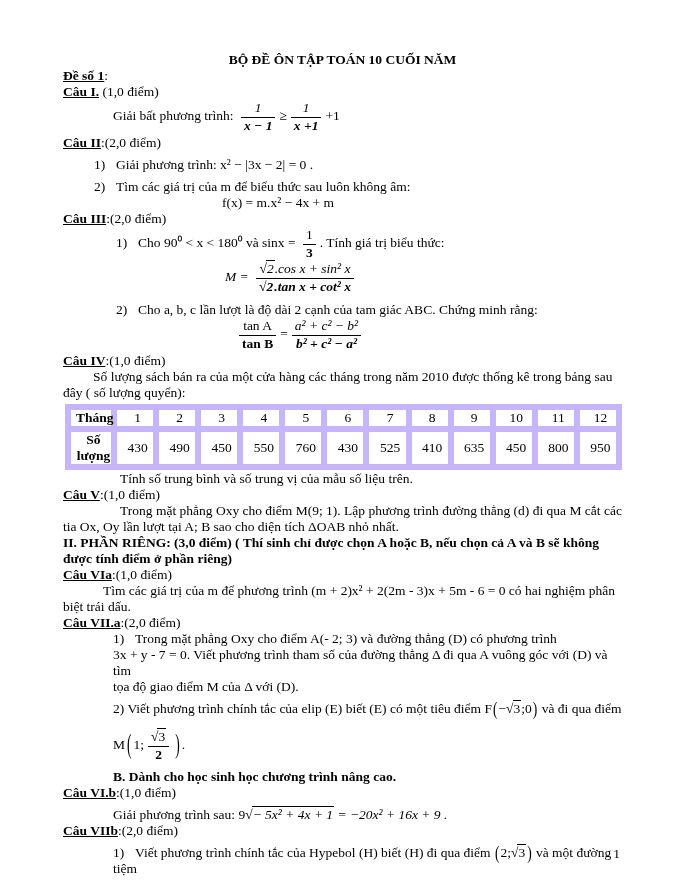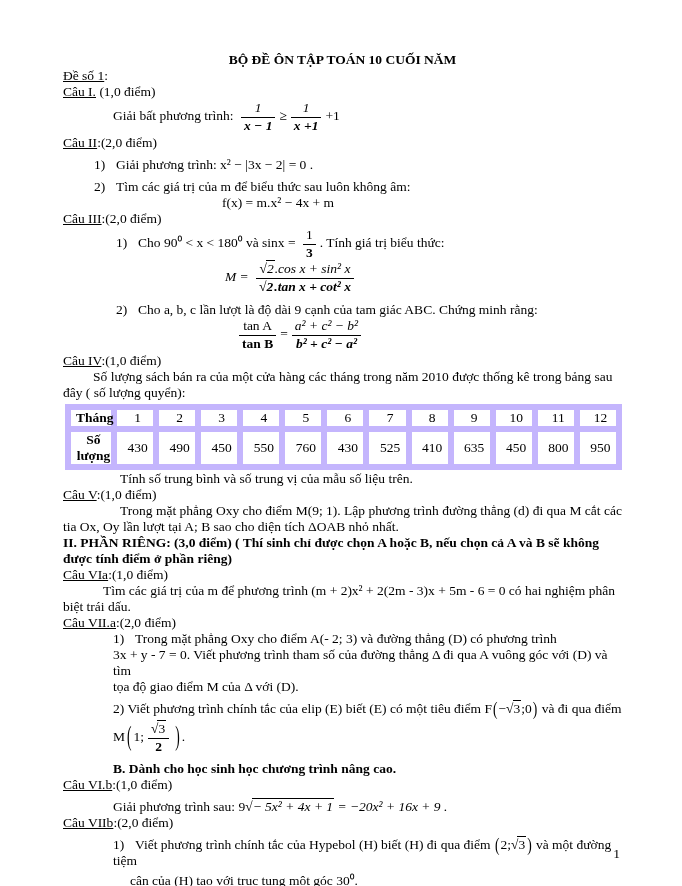--- a/index.html
+++ b/index.html
@@ -4,36 +4,36 @@
 <style>
   * { margin:0; padding:0; box-sizing:border-box; }
   html,body { background:#fff; }
   body {
     width:682px; height:886px; overflow:hidden;
     font-family:"Liberation Serif", serif;
     font-size:13.5px; color:#000; line-height:16px;
   }
   .page { position:relative; width:682px; height:886px; padding:52px 60px 0 63px; background:#fff; }
   .b  { font-weight:bold; }
-  .bu { font-weight:normal; text-decoration:underline; }
+  .bu { font-weight:bold; text-decoration:underline; }
   .it { font-style:italic; }
   .center { text-align:center; }
   .line { min-height:15px; }
   .ind1 { padding-left:34px; }
   .prompt { padding-left:50px; }
   .item  { padding-left:31px; }
   .item .no, .item2 .no, .item3 .no { display:inline-block; min-width:22px; }
   .item2 { padding-left:53px; }
   .item3 { padding-left:50px; }
   .cont  { padding-left:50px; }
   .cont2 { padding-left:67px; }
   .pind  { text-indent:30px; }
   .pind2 { text-indent:57px; }
   .pind3 { text-indent:40px; }
-  .mt2 { margin-top:6px; } .mt4 { margin-top:4px; }
+  .mt2 { margin-top:6px; } .mt4 { margin-top:12px; }
   
   .frac { display:inline-block; vertical-align:middle; text-align:center; line-height:1.1; margin:1px 4px; }
   .frac .top { display:block; padding:0 3px 1px; border-bottom:1px solid #000; }
   .frac .bot { display:block; padding:1px 3px 0;font-weight:bold; }
   
   .rsign { margin-right:-1px; }
   .rad { border-top:1px solid #000; padding:0 1px; }
   
   .tp  { display:inline-block; transform:scaleY(1.45); margin:0 1px; }
   .tp2 { display:inline-block; transform:scaleY(2.1); margin:0 2px; }
@@ -88,21 +88,21 @@
     <span class="frac"><span class="top">1</span><span class="bot">3</span></span><span>. Tính giá trị biểu thức:</span>
   </div>
   <div class="line f170">
     <span class="it">M =</span>
     <span class="frac it">
       <span class="top"><span class="rsign">√</span><span class="rad">2</span><span>.cos x + sin² x</span></span>
       <span class="bot"><span class="rsign">√</span><span class="rad">2</span><span>.tan x + cot² x</span></span>
     </span>
   </div>
   <div class="line item2 mt2">
-    <span class="no">2)</span><span>Cho a, b, c lần lượt là độ dài 9 cạnh của tam giác ABC. Chứng minh rằng:</span>
+    <span class="no">2)</span><span>Cho a, b, c lần lượt là độ dài 2 cạnh của tam giác ABC. Chứng minh rằng:</span>
   </div>
   <div class="line f178">
     <span class="frac"><span class="top">tan A</span><span class="bot">tan B</span></span><span>=</span><span class="frac it"><span class="top">a² + c² − b²</span><span class="bot">b² + c² − a²</span></span>
   </div>
 
   <div class="line">
     <span class="bu">Câu IV</span><span>:(1,0 điểm)</span>
   </div>
   <div class="line pind">Số lượng sách bán ra của một cửa hàng các tháng trong năm 2010 được thống kê trong bảng sau đây ( số lượng quyển):</div>
 

